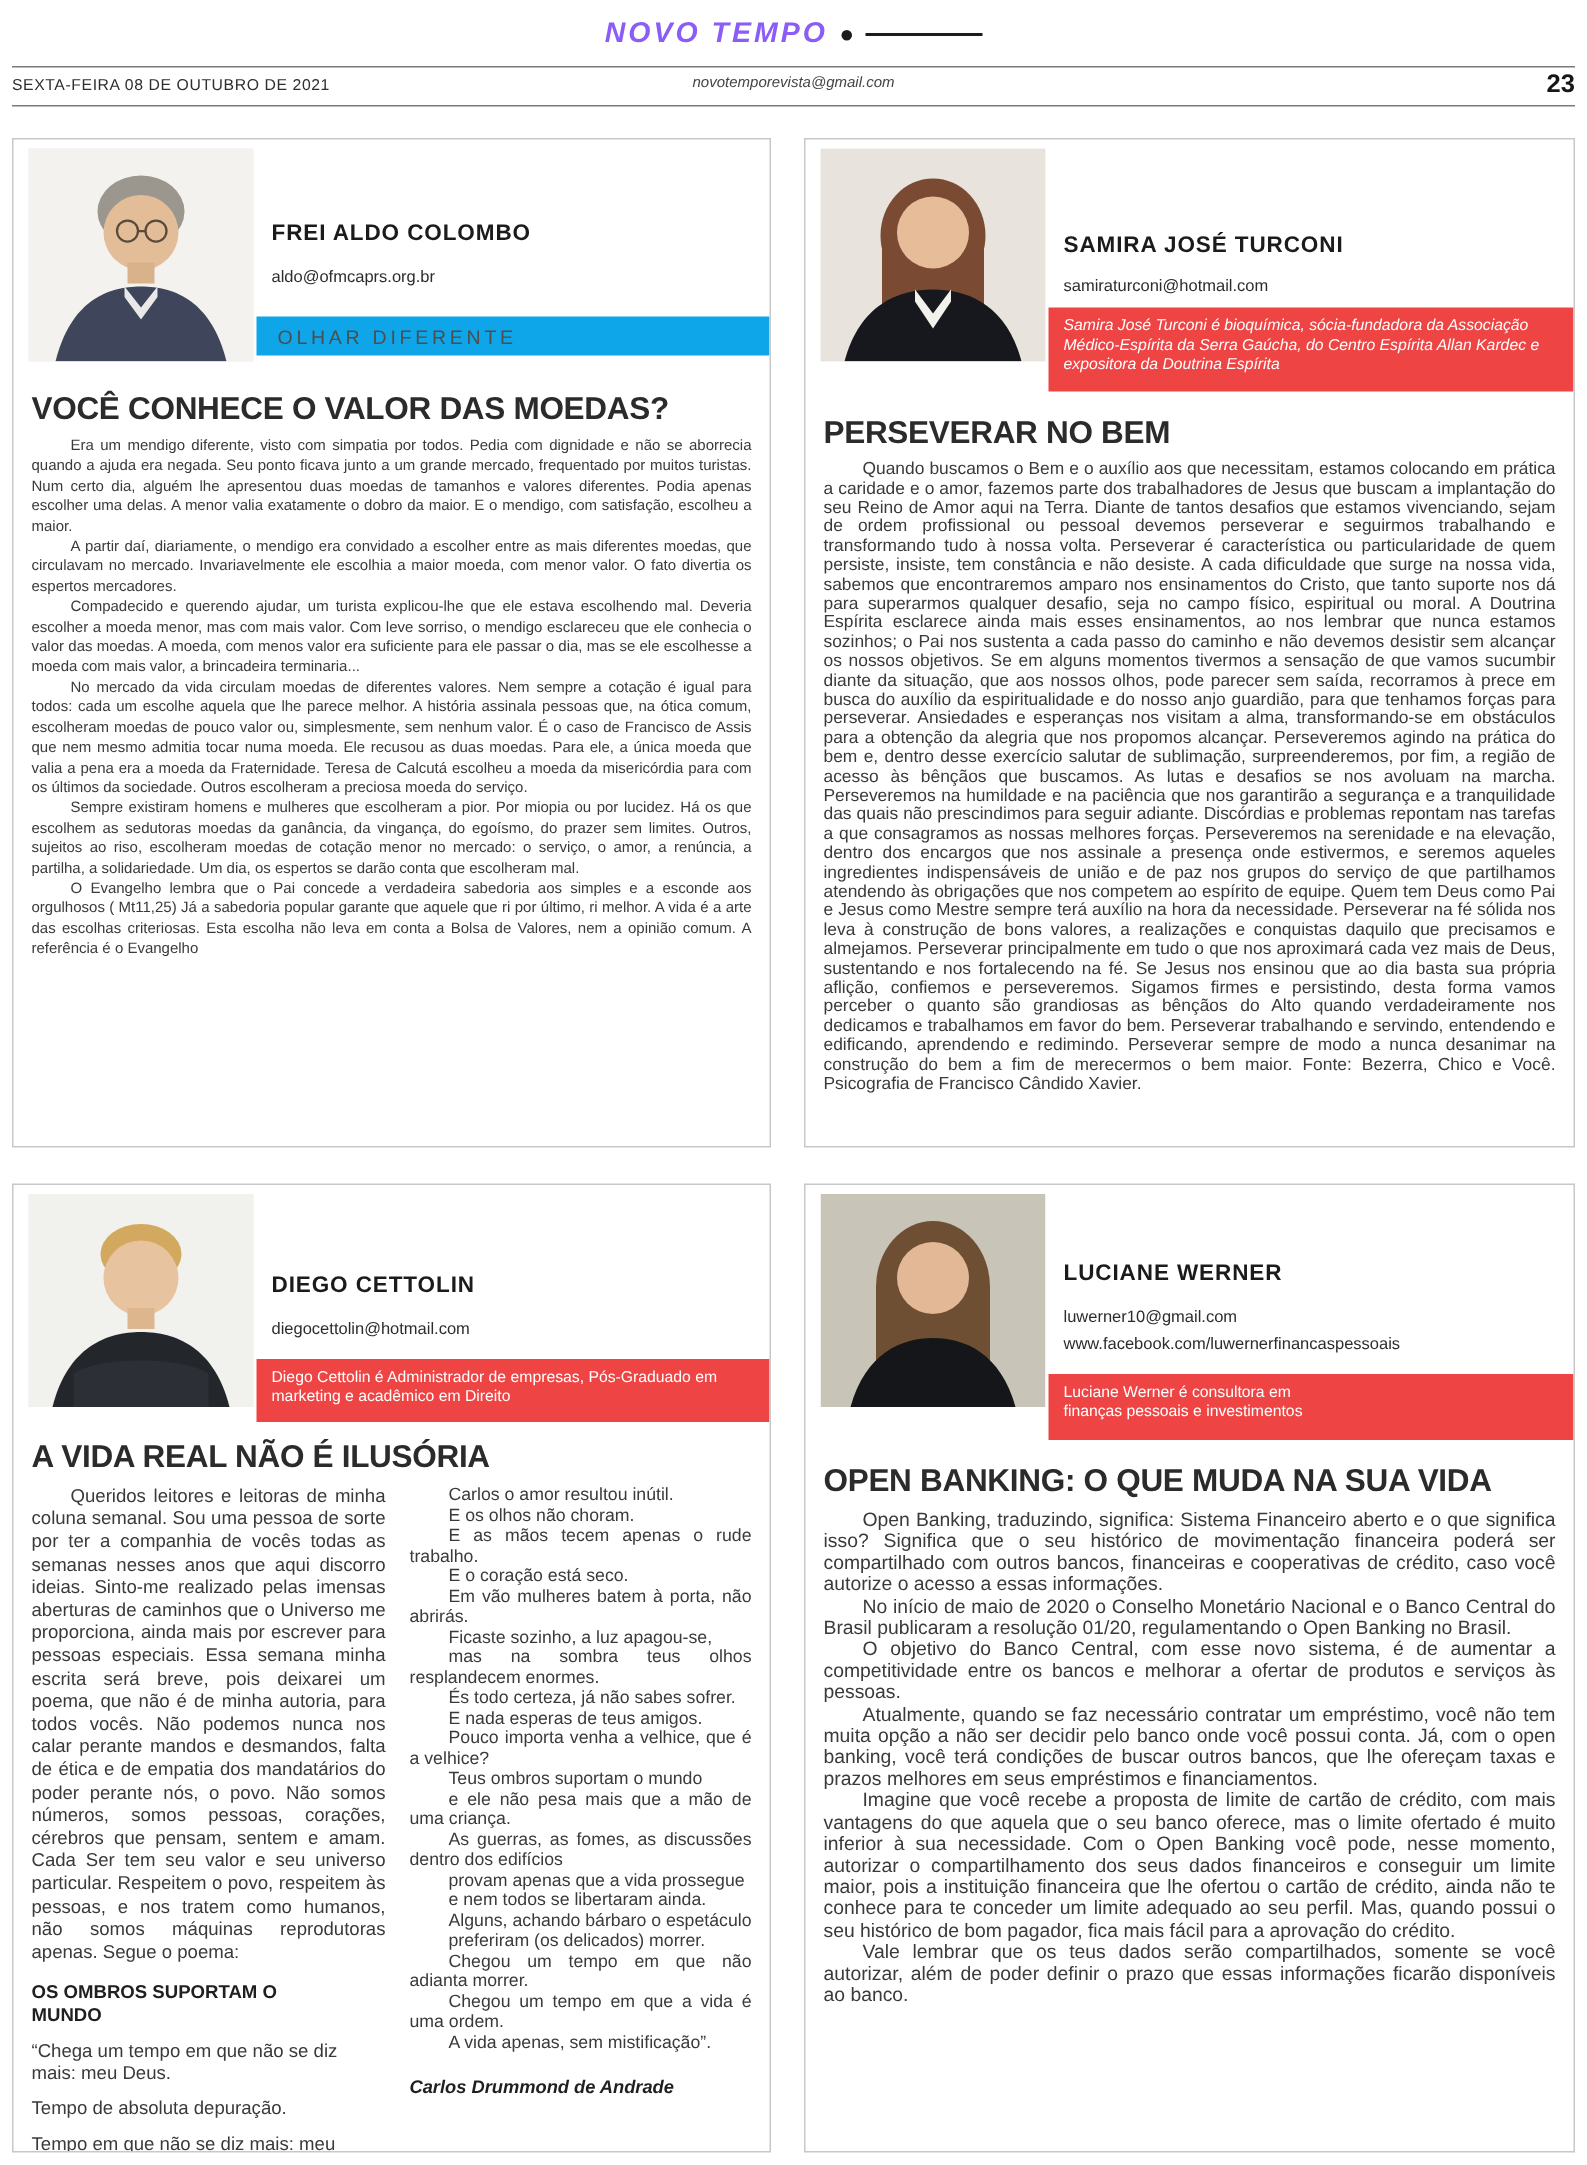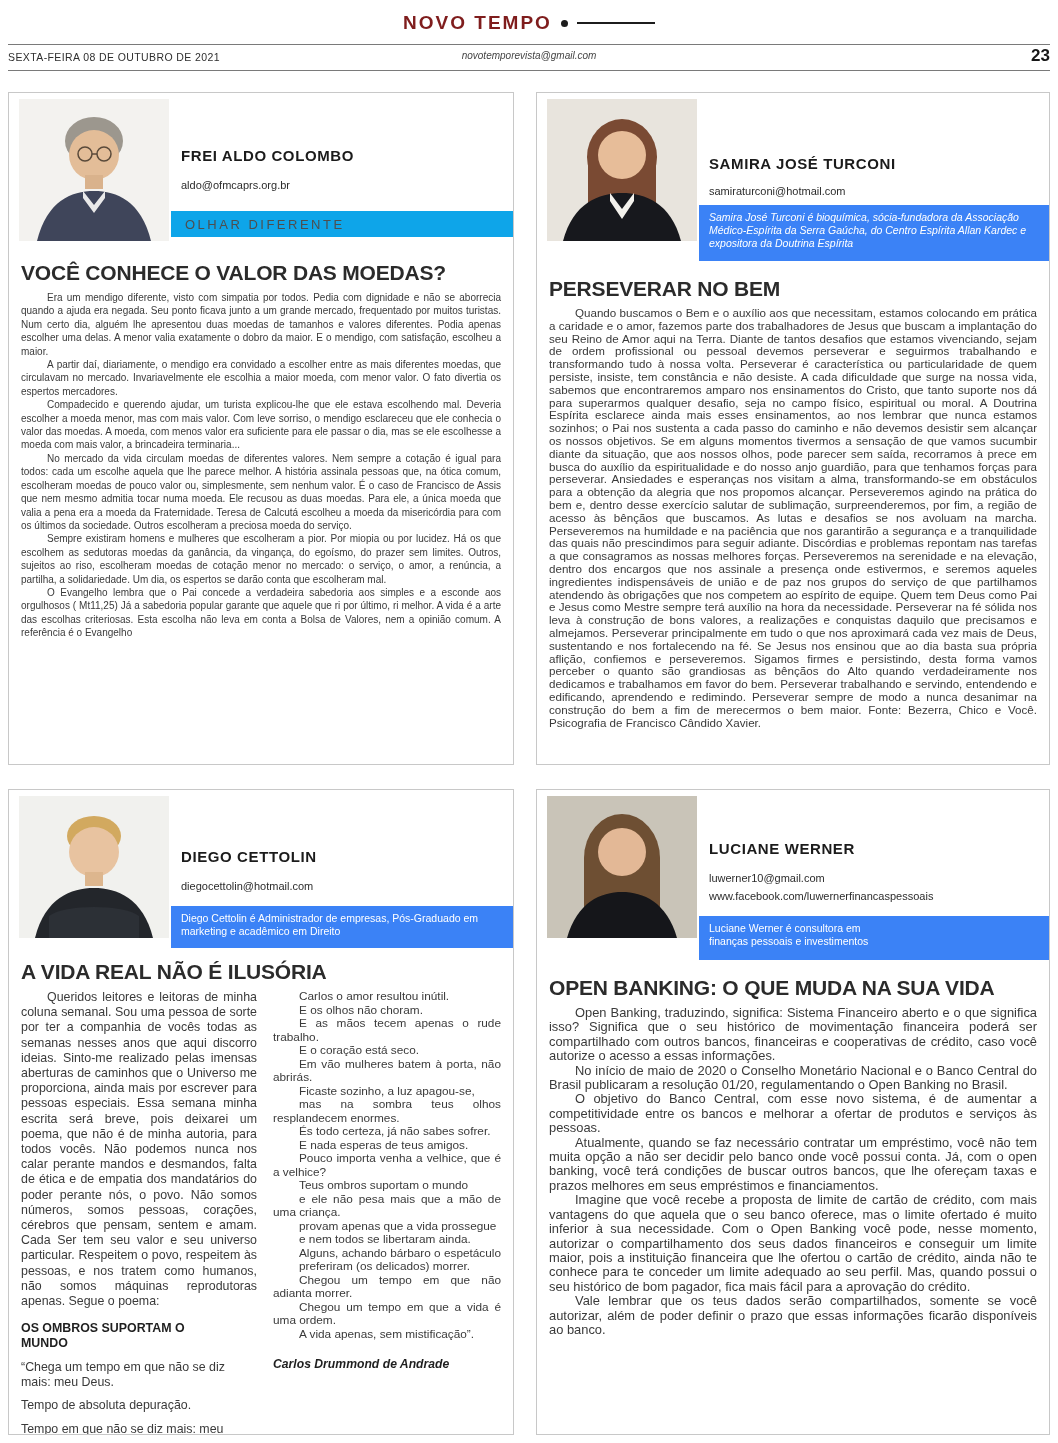--- a/index.html
+++ b/index.html
@@ -2,21 +2,21 @@
 <html><head>
 <meta charset="utf-8">
 <style>
   html,body{margin:0;padding:0;}
   body{
     width:1058px;height:1443px;background:#ffffff;position:relative;
     font-family:"Liberation Sans", sans-serif;color:#3a3a3a;overflow:hidden;
   }
   
   .masthead{position:absolute;top:12px;left:0;right:0;display:flex;justify-content:center;align-items:center;gap:9px;}
-  .masthead-title{font-size:19px;font-weight:bold;letter-spacing:2px;color:#7f1d1d;}
+  .masthead-title{font-size:19px;font-weight:bold;letter-spacing:2px;color:#8b5cf6;font-style:italic;}
   .masthead-dot{width:7px;height:7px;border-radius:50%;background:#1c1c1c;}
   .masthead-line{width:78px;height:2px;background:#1c1c1c;}
   .rule{position:absolute;left:8px;right:8px;height:1px;background:#7a7a7a;}
   .rule-top{top:44px;}
   .rule-bottom{top:70px;}
   .header-row{position:absolute;top:46px;left:8px;right:8px;height:24px;}
   .pub-date{position:absolute;left:0;top:5px;font-size:10.5px;letter-spacing:.4px;color:#2e2e2e;}
   .pub-email{position:absolute;left:0;right:0;top:4px;text-align:center;font-style:italic;font-size:10px;color:#444;}
   .page-number{position:absolute;right:0;top:0;font-weight:bold;font-size:17px;color:#161616;}
   
@@ -29,21 +29,21 @@
   .head1{height:160px;}.head2{height:176px;}.head3{height:162px;}.head4{height:178px;}
   .photo{position:absolute;left:10px;top:6px;width:150px;height:142px;overflow:hidden;background:#eee;}
   .photo svg{display:block;width:100%;height:100%;}
   .author{position:absolute;left:172px;font-size:15px;font-weight:bold;letter-spacing:.6px;color:#1b1b1b;}
   .author-email{position:absolute;left:172px;font-size:11px;color:#2c2c2c;}
   .author-website{position:absolute;left:172px;font-size:11px;color:#2c2c2c;}
   .head1 .author{top:54px;}   .head1 .author-email{top:86px;text-align:center;}
   .head2 .author{top:62px;}   .head2 .author-email{top:92px;}
   .head3 .author{top:58px;}   .head3 .author-email{top:90px;}
   .head4 .author{top:50px;}   .head4 .author-email{top:82px;} .head4 .author-website{top:100px;}
-  .graybar{position:absolute;left:162px;right:0;background:#3b82f6;color:#fff;box-sizing:border-box;}
+  .graybar{position:absolute;left:162px;right:0;background:#ef4444;color:#fff;box-sizing:border-box;}
   .section-bar{display:flex;align-items:center;background:#0ea5e9;color:#4e4e4e;
     font-size:13px;letter-spacing:2.5px;padding:0 14px;}
   .head1 .graybar{top:118px;height:26px;}
   .bio-bar{font-size:10.5px;line-height:13px;padding:6px 10px;}
   .head2 .graybar{top:112px;height:56px;font-style:italic;}
   .head3 .graybar{top:116px;height:42px;}
   .head4 .graybar{top:126px;height:44px;padding-right:150px;}
   .headline{margin:8px 12px 6px;font-size:21px;font-weight:bold;letter-spacing:-.2px;color:#2b2b2b;}
   .body{margin:0 12px;}
   .body p{margin:0;text-align:justify;text-indent:26px;color:#3a3a3a;}
@@ -159,20 +159,21 @@
       <p class="poem-line">E as mãos tecem apenas o rude trabalho.</p>
       <p class="poem-line">E o coração está seco.</p>
       <p class="poem-line">Em vão mulheres batem à porta, não abrirás.</p>
       <p class="poem-line">Ficaste sozinho, a luz apagou-se,</p>
       <p class="poem-line">mas na sombra teus olhos resplandecem enormes.</p>
       <p class="poem-line">És todo certeza, já não sabes sofrer.</p>
       <p class="poem-line">E nada esperas de teus amigos.</p>
       <p class="poem-line">Pouco importa venha a velhice, que é a velhice?</p>
       <p class="poem-line">Teus ombros suportam o mundo</p>
       <p class="poem-line">e ele não pesa mais que a mão de uma criança.</p>
+      <p class="poem-line">As guerras, as fomes, as discussões dentro dos edifícios</p>
       <p class="poem-line">provam apenas que a vida prossegue</p>
       <p class="poem-line">e nem todos se libertaram ainda.</p>
       <p class="poem-line">Alguns, achando bárbaro o espetáculo</p>
       <p class="poem-line">preferiram (os delicados) morrer.</p>
       <p class="poem-line">Chegou um tempo em que não adianta morrer.</p>
       <p class="poem-line">Chegou um tempo em que a vida é uma ordem.</p>
       <p class="poem-line">A vida apenas, sem mistificação”.</p>
       <div class="poem-author">Carlos Drummond de Andrade</div>
     </div>
   </div>

